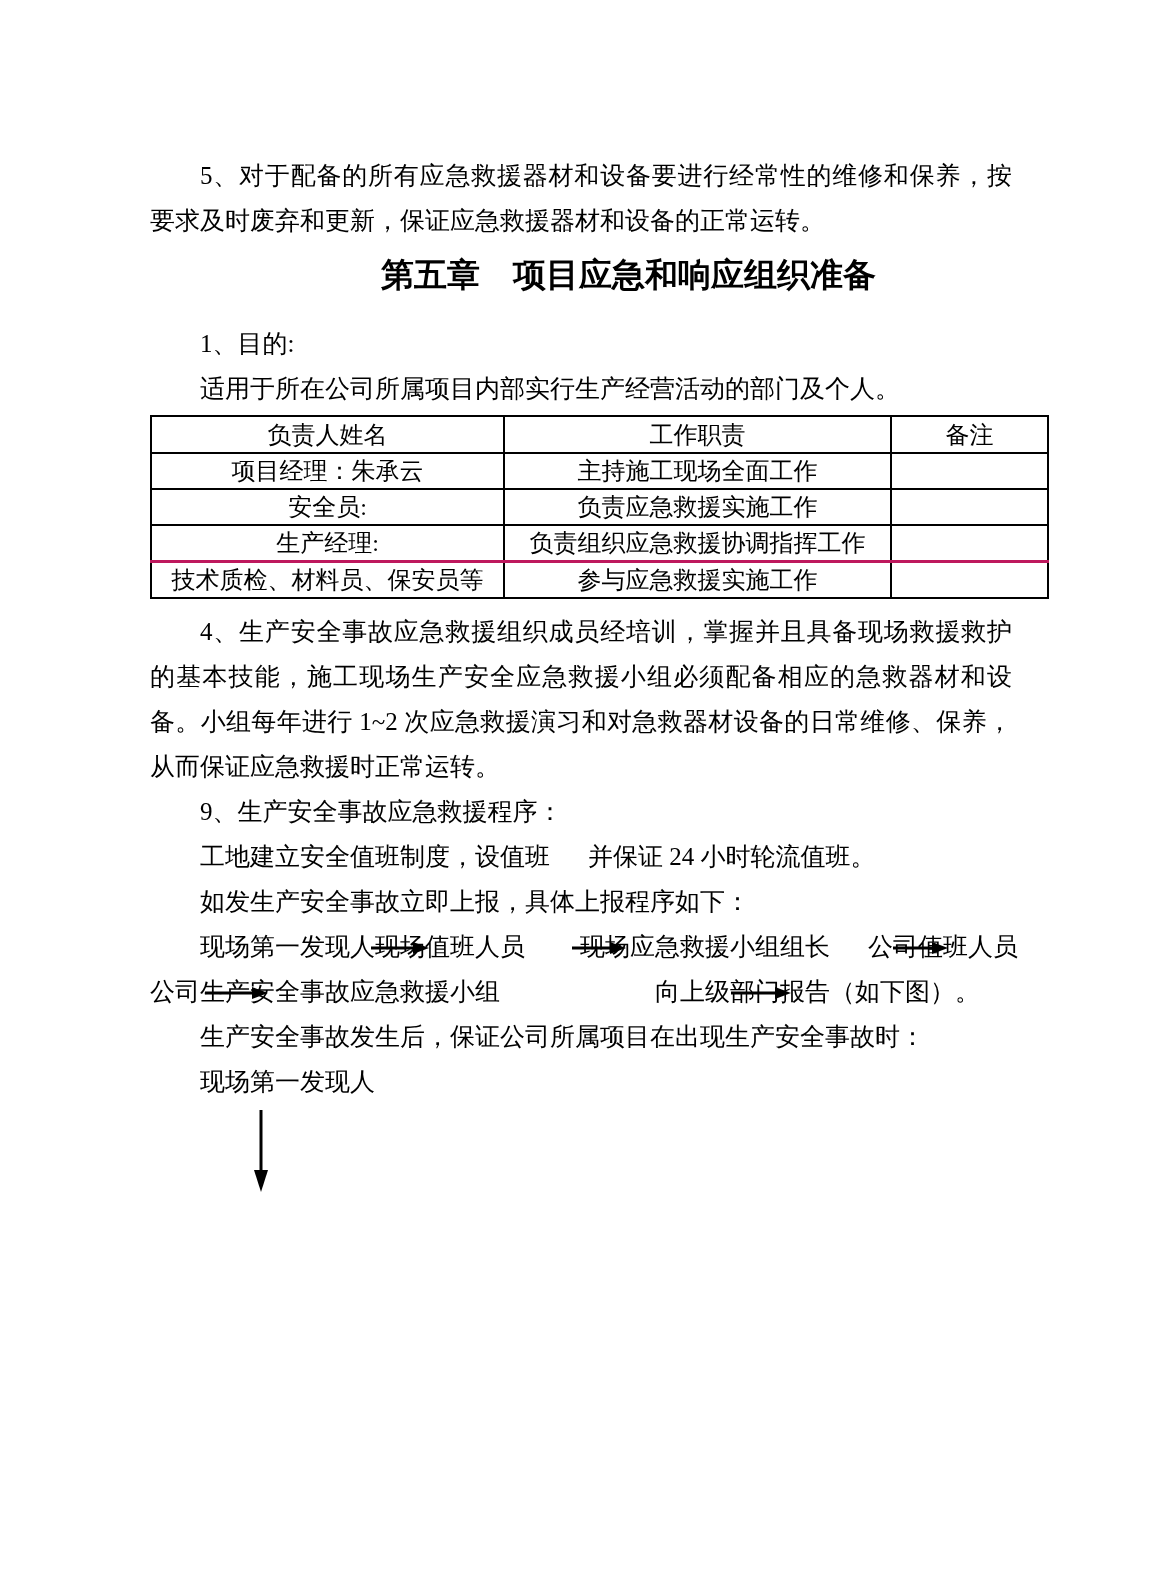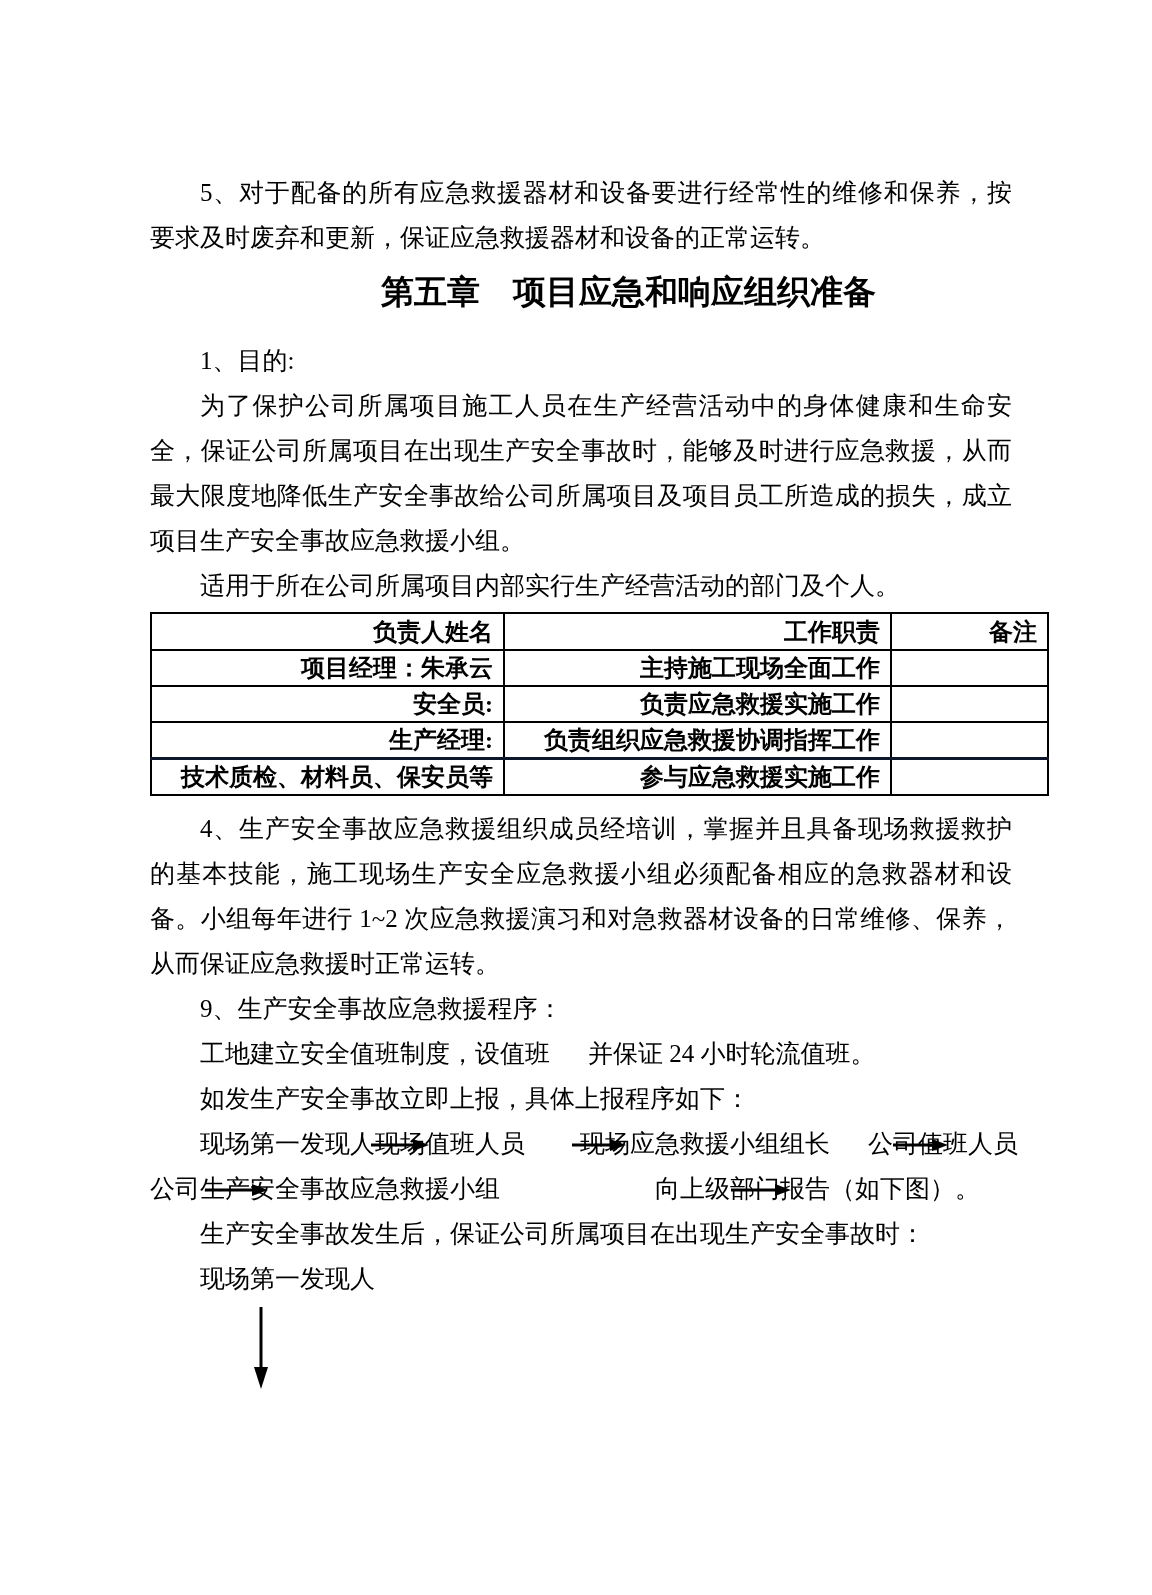--- a/index.html
+++ b/index.html
@@ -5,47 +5,47 @@
   html,body{margin:0;padding:0;background:#e8e8e8;}
   .page{
     position:relative;
     width:1152px;height:1595px;
     background:#ffffff;
     color:#000;
     font-family:"Liberation Serif","DejaVu Serif",serif;
     overflow:hidden;
     margin:0 auto;
   }
-  .content{position:absolute;left:150px;top:170px;width:897px;}
+  .content{position:absolute;left:150px;top:153px;width:897px;}
   .para{
     font-size:25px;line-height:45px;
     text-indent:2em;text-align:justify;
     margin:0;padding-right:35px;
   }
   .chapter-title{
     font-family:"Liberation Sans","DejaVu Sans",sans-serif;
     font-weight:bold;font-size:33px;line-height:48px;
     text-align:center;margin:8px 0 22px;padding-left:60px;
   }
   table.duty{
     border-collapse:collapse;table-layout:fixed;
     width:897px;margin:4px 0 10px;
     font-size:24px;
   }
   table.duty th,table.duty td{
     border:2px solid #000;
-    font-weight:bold;text-align:right;
+    font-weight:normal;text-align:center;
     padding:1px 10px;overflow:hidden;white-space:nowrap;
   }
   table.duty th{height:33px;}
   table.duty td{height:29px;}
   th.h-name{padding-left:55px;}
   th.h-duty{padding-left:45px;}
   th.h-note{text-align:center;padding-left:0;}
-  tr.row-last td{border-top:3px solid #0f172a;border-radius:7px;}
+  tr.row-last td{border-top:3px solid #be185d;border-radius:7px;}
   .flow{
     font-size:25px;line-height:45px;margin:0;
     white-space:nowrap;text-indent:2em;
   }
   .flow.noindent{text-indent:0;}
   .seg{position:relative;display:inline;}
   .r-arrow{
     position:absolute;top:55%;transform:translateY(-50%);
     pointer-events:none;
   }
@@ -59,21 +59,20 @@
 <body>
 
 <div class="page">
   <div class="content">
 
     <p class="para">5、对于配备的所有应急救援器材和设备要进行经常性的维修和保养，按要求及时废弃和更新，保证应急救援器材和设备的正常运转。</p>
 
     <h1 class="chapter-title">第五章　项目应急和响应组织准备</h1>
 
     <p class="para">1、目的:</p>
-    <p class="para">为了保护公司所属项目施工人员在生产经营活动中的身体健康和生命安全，保证公司所属项目在出现生产安全事故时，能够及时进行应急救援，从而最大限度地降低生产安全事故给公司所属项目及项目员工所造成的损失，成立项目生产安全事故应急救援小组。</p>
 
     <p class="para">适用于所在公司所属项目内部实行生产经营活动的部门及个人。</p>
 
 
     <table class="duty">
       <colgroup>
         <col style="width:353px">
           <col style="width:387px">
           <col style="width:157px">
       </colgroup>

